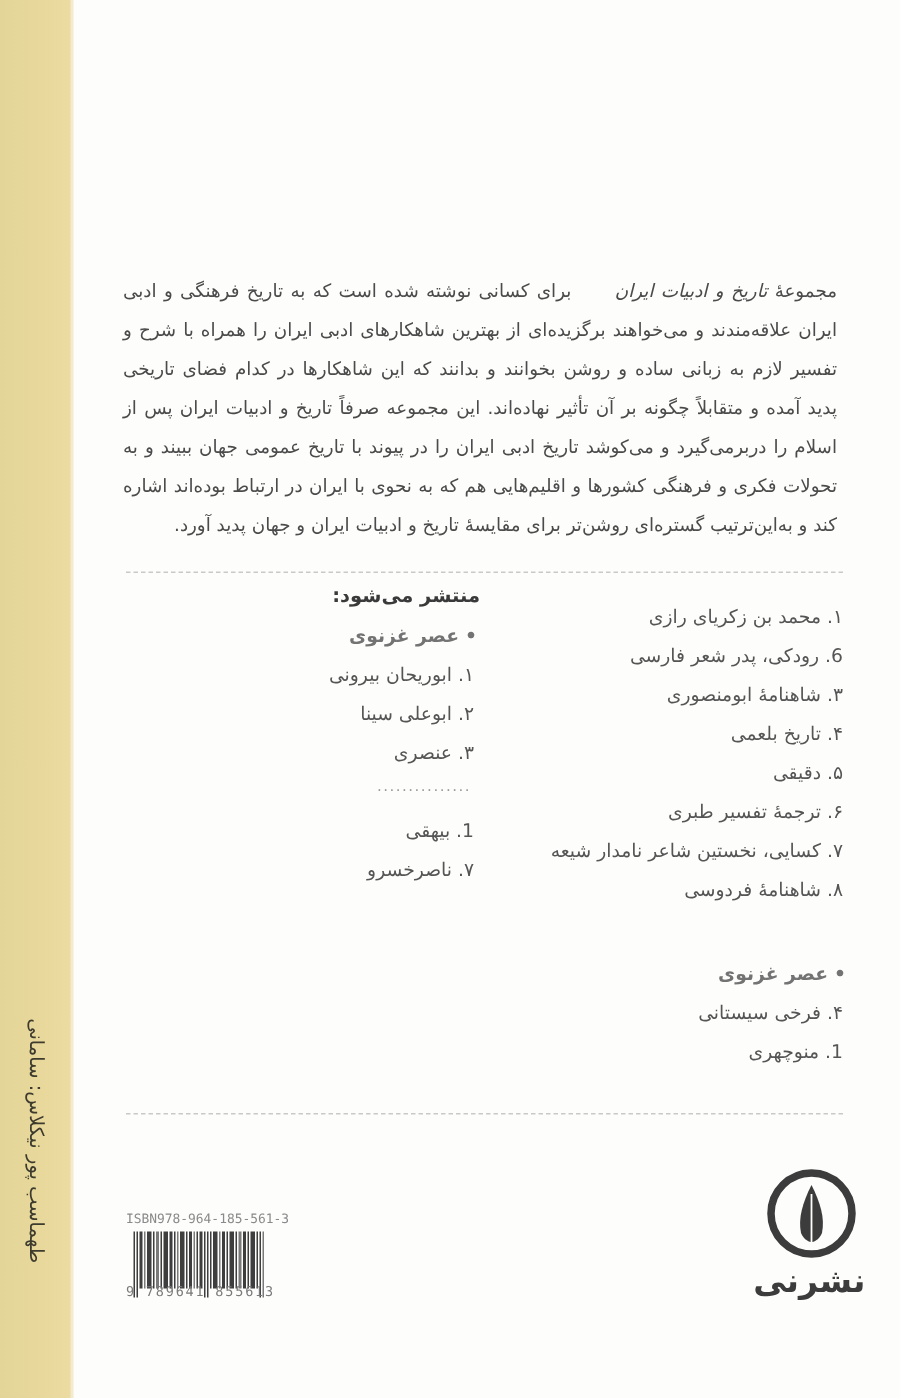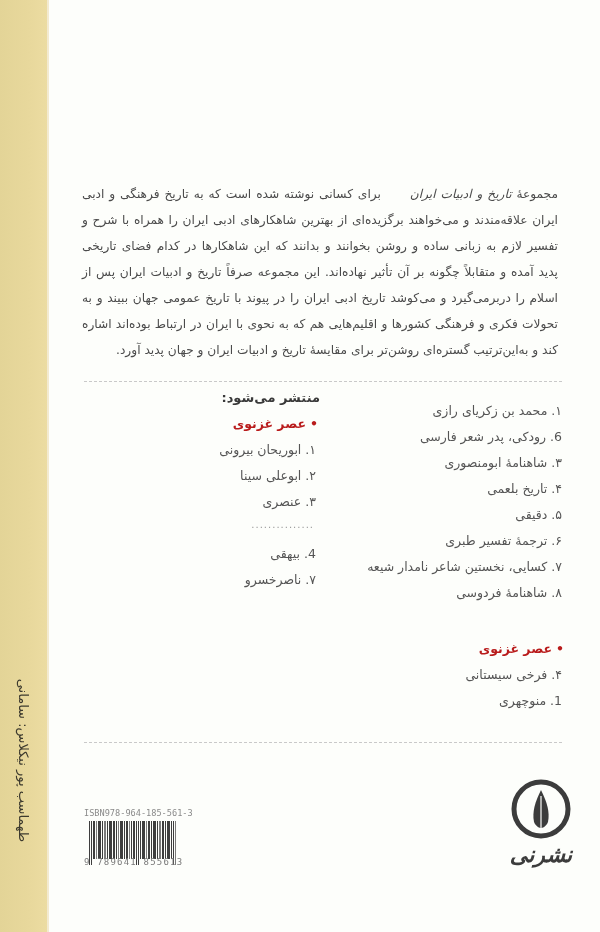--- a/index.html
+++ b/index.html
@@ -73,21 +73,21 @@
     }
     .col-heading {
       font-weight: bold;
       font-size: 13px;
       color: #3a3a3a;
       height: 26px;
       line-height: 26px;
     }
     .group-title {
       font-weight: bold;
-      color: #b91c1c;
+      color: #737373;
       height: 26px;
       line-height: 26px;
       padding-right: 2px;
     }
     .group-title .bullet { margin-left: 4px; }
     .item {
       height: 26px;
       line-height: 26px;
       padding-right: 4px;
     }
@@ -134,21 +134,20 @@
       letter-spacing: 1.2px;
       white-space: nowrap;
     }
 
     .logo {
       position: absolute;
       left: 505px;
       top: 778px;
       width: 72px;
       text-align: center;
-      font-style: italic;
     }
     .logo svg { display: block; margin: 0 auto; }
     .logo-text {
       direction: rtl;
       font-family: "DejaVu Sans", sans-serif;
       font-weight: bold;
       font-size: 22px;
       color: #3c3c3c;
       margin-top: 2px;
       line-height: 26px;
@@ -188,21 +187,21 @@
 
 <div class="col" style="left:150px; top:385px; width:170px;">
   <div class="col-heading">منتشر می‌شود:</div>
   <div class="group-title">
     <span class="bullet">•</span><span>عصر غزنوی</span>
   </div>
   <div class="item">۱. ابوریحان بیرونی</div>
   <div class="item">۲. ابوعلی سینا</div>
   <div class="item">۳. عنصری</div>
   <div class="ellipsis-row">...............</div>
-  <div class="item">4. بیهقی</div>
+  <div class="item">1. بیهقی</div>
   <div class="item">۷. ناصرخسرو</div>
 </div>
 
 <div class="dash-line" style="top:742px;"></div>
 
 <div class="barcode">
   <div class="isbn-text">ISBN978-964-185-561-3</div>
   <div class="bars">
     <i class="l" style="width:1px"></i>
       <i class="l" style="width:1px"></i>

